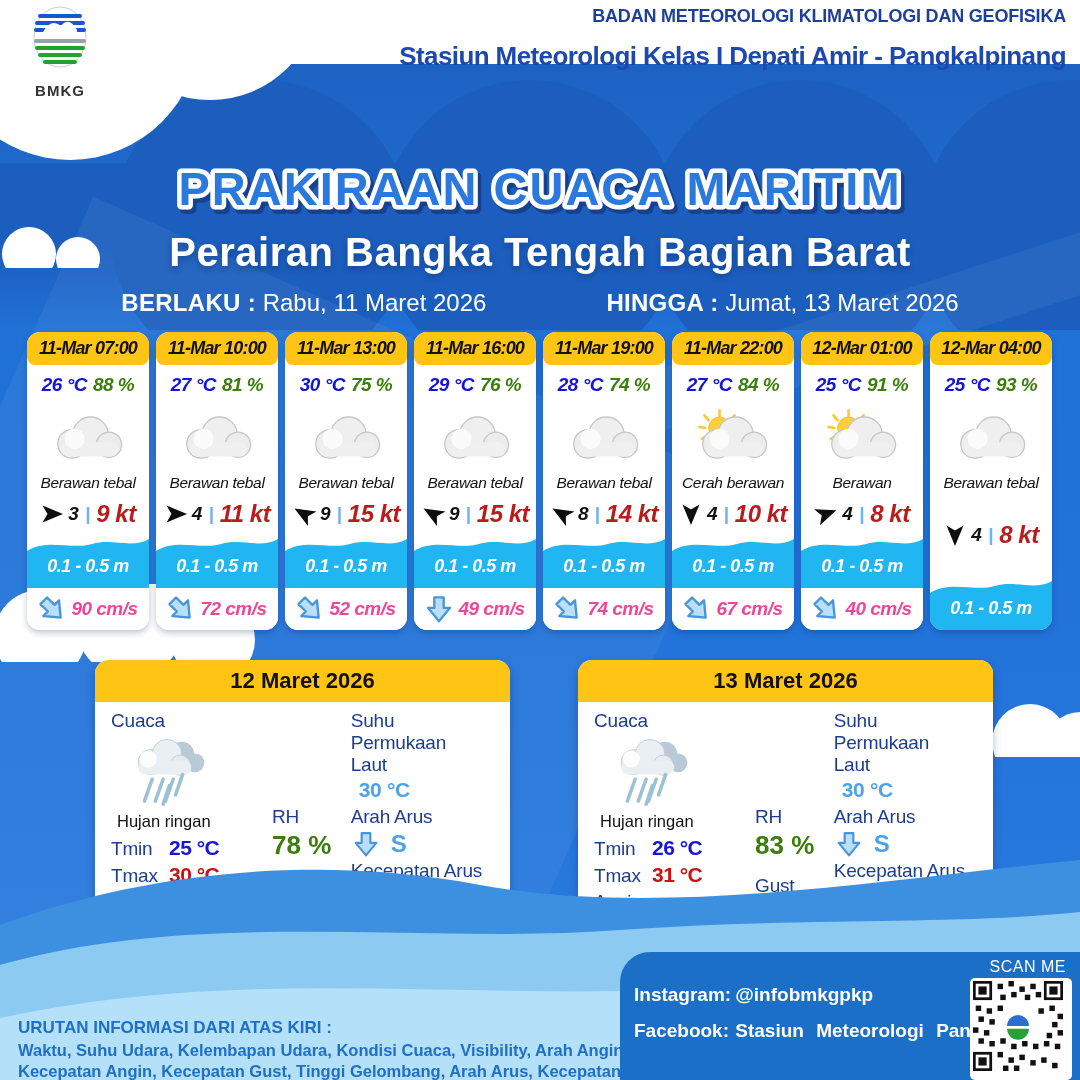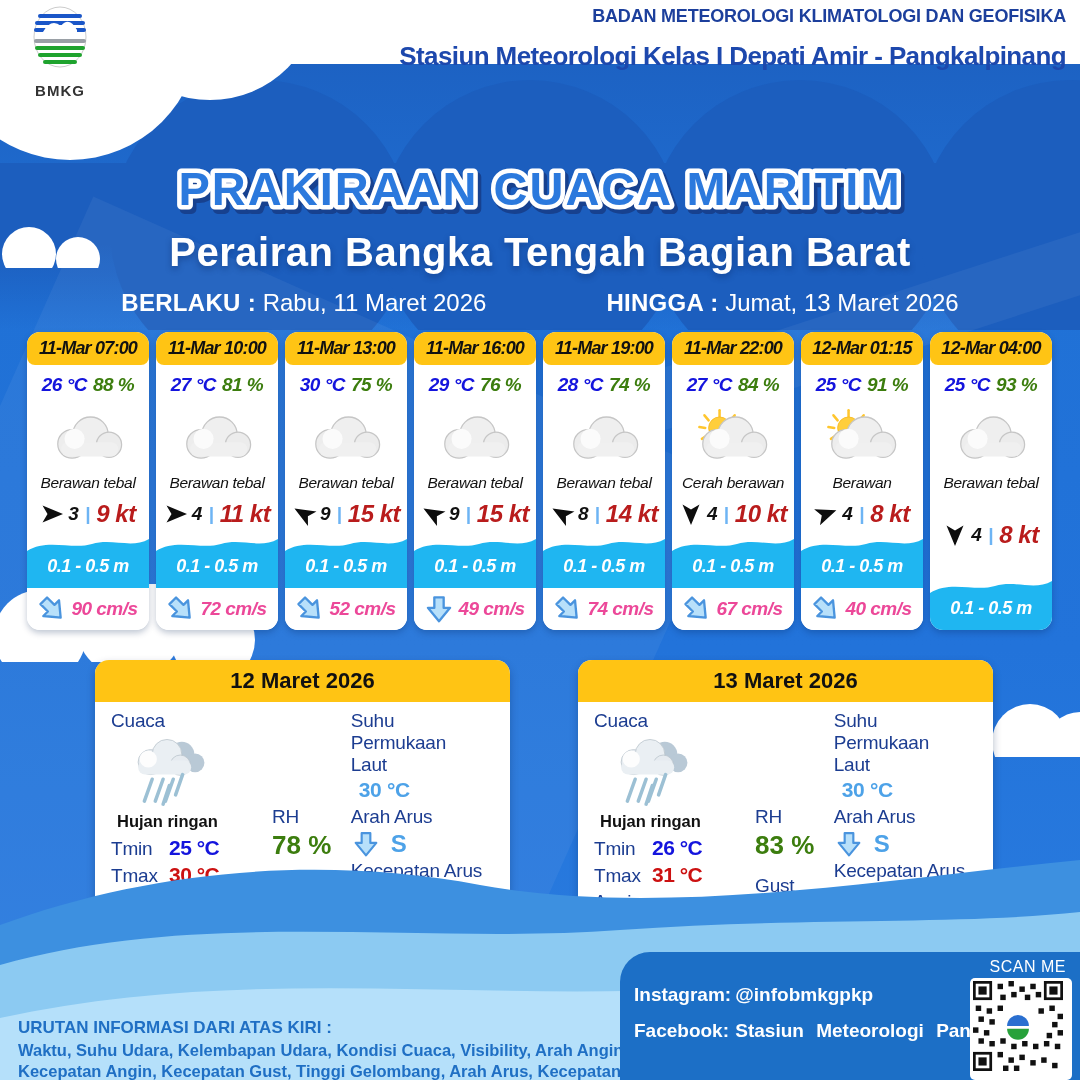--- a/index.html
+++ b/index.html
@@ -48,21 +48,21 @@
   .dcard{position:absolute;width:415px;height:262px;border-radius:14px;background:#fff;z-index:6;
          box-shadow:0 4px 8px rgba(0,30,80,.3);overflow:hidden;}
   .dcard.left{left:95px;top:660px;} .dcard.right{left:578px;top:660px;}
   .dhead{height:42px;background:#ffc414;display:flex;align-items:center;justify-content:center;
          font-size:22px;font-weight:bold;color:#111;}
   .dbody{display:flex;padding:8px 26px 0 16px;}
   .dcol1{width:168px;display:flex;flex-direction:column;}
   .dcol2{width:82px;display:flex;flex-direction:column;}
   .dcol3{width:139px;display:flex;flex-direction:column;}
   .dlabel{font-size:19px;color:#1c3d91;letter-spacing:-.2px;}
-  .dcond{font-size:16.5px;color:#111;margin:2px 0 2px 6px;font-weight:bold;}
+  .dcond{font-size:16.5px;color:#111;margin:2px 0 2px 6px;}
   .kvrow{display:flex;align-items:baseline;margin-top:3px;}
   .kvrow .dlabel{width:58px;}
   .vblue{font-size:21px;font-weight:bold;color:#1414dd;letter-spacing:-.5px;}
   .vred{font-size:21px;font-weight:bold;color:#cc1111;letter-spacing:-.5px;}
   .vgreen{font-size:26px;font-weight:bold;color:#3c7d0e;margin:2px 0 0 0;}
   .vlblue{font-size:21px;font-weight:bold;color:#4da2e8;letter-spacing:-.3px;}
   .windrow{display:flex;align-items:center;gap:6px;margin-top:4px;font-size:21px;font-weight:bold;color:#111;}
   .arahrow{display:flex;align-items:center;gap:12px;margin:2px 0 2px 2px;}
   .arahrow .vlblue{font-size:24px;}
   .kecrow{display:flex;gap:6px;margin:10px 0 2px 6px;}
@@ -468,21 +468,21 @@
       </div>
       <div class="hcur">
         <svg class="rot" width="28" height="28" viewBox="-12 -12 24 24" style="transform: rotate(-45deg);">
           <path d="M-4,-10 L4,-10 L4,-1 L9.5,-1 L0,10.5 L-9.5,-1 L-4,-1 Z" fill="#b8e0fa" stroke="#4a94de" stroke-width="2" stroke-linejoin="round"></path>
         </svg>
         <span>67 cm/s</span>
       </div>
     </div>
 
     <div class="hcard">
-      <div class="hhead">12-Mar 01:15</div>
+      <div class="hhead">12-Mar 01:00</div>
       <div class="hrow1">
         <span class="temp">25 °C</span><span class="rh">91 %</span>
       </div>
       <div class="hicon">
         <svg width="84" height="64" viewBox="0 0 100 70">
           <g>
             <g stroke="#ffc62e" stroke-width="3" stroke-linecap="round">
               <line x1="34" y1="2" x2="34" y2="9"></line>
                 <line x1="16" y1="8" x2="21" y2="14"></line>
               <line x1="52" y1="8" x2="47" y2="14"></line>

